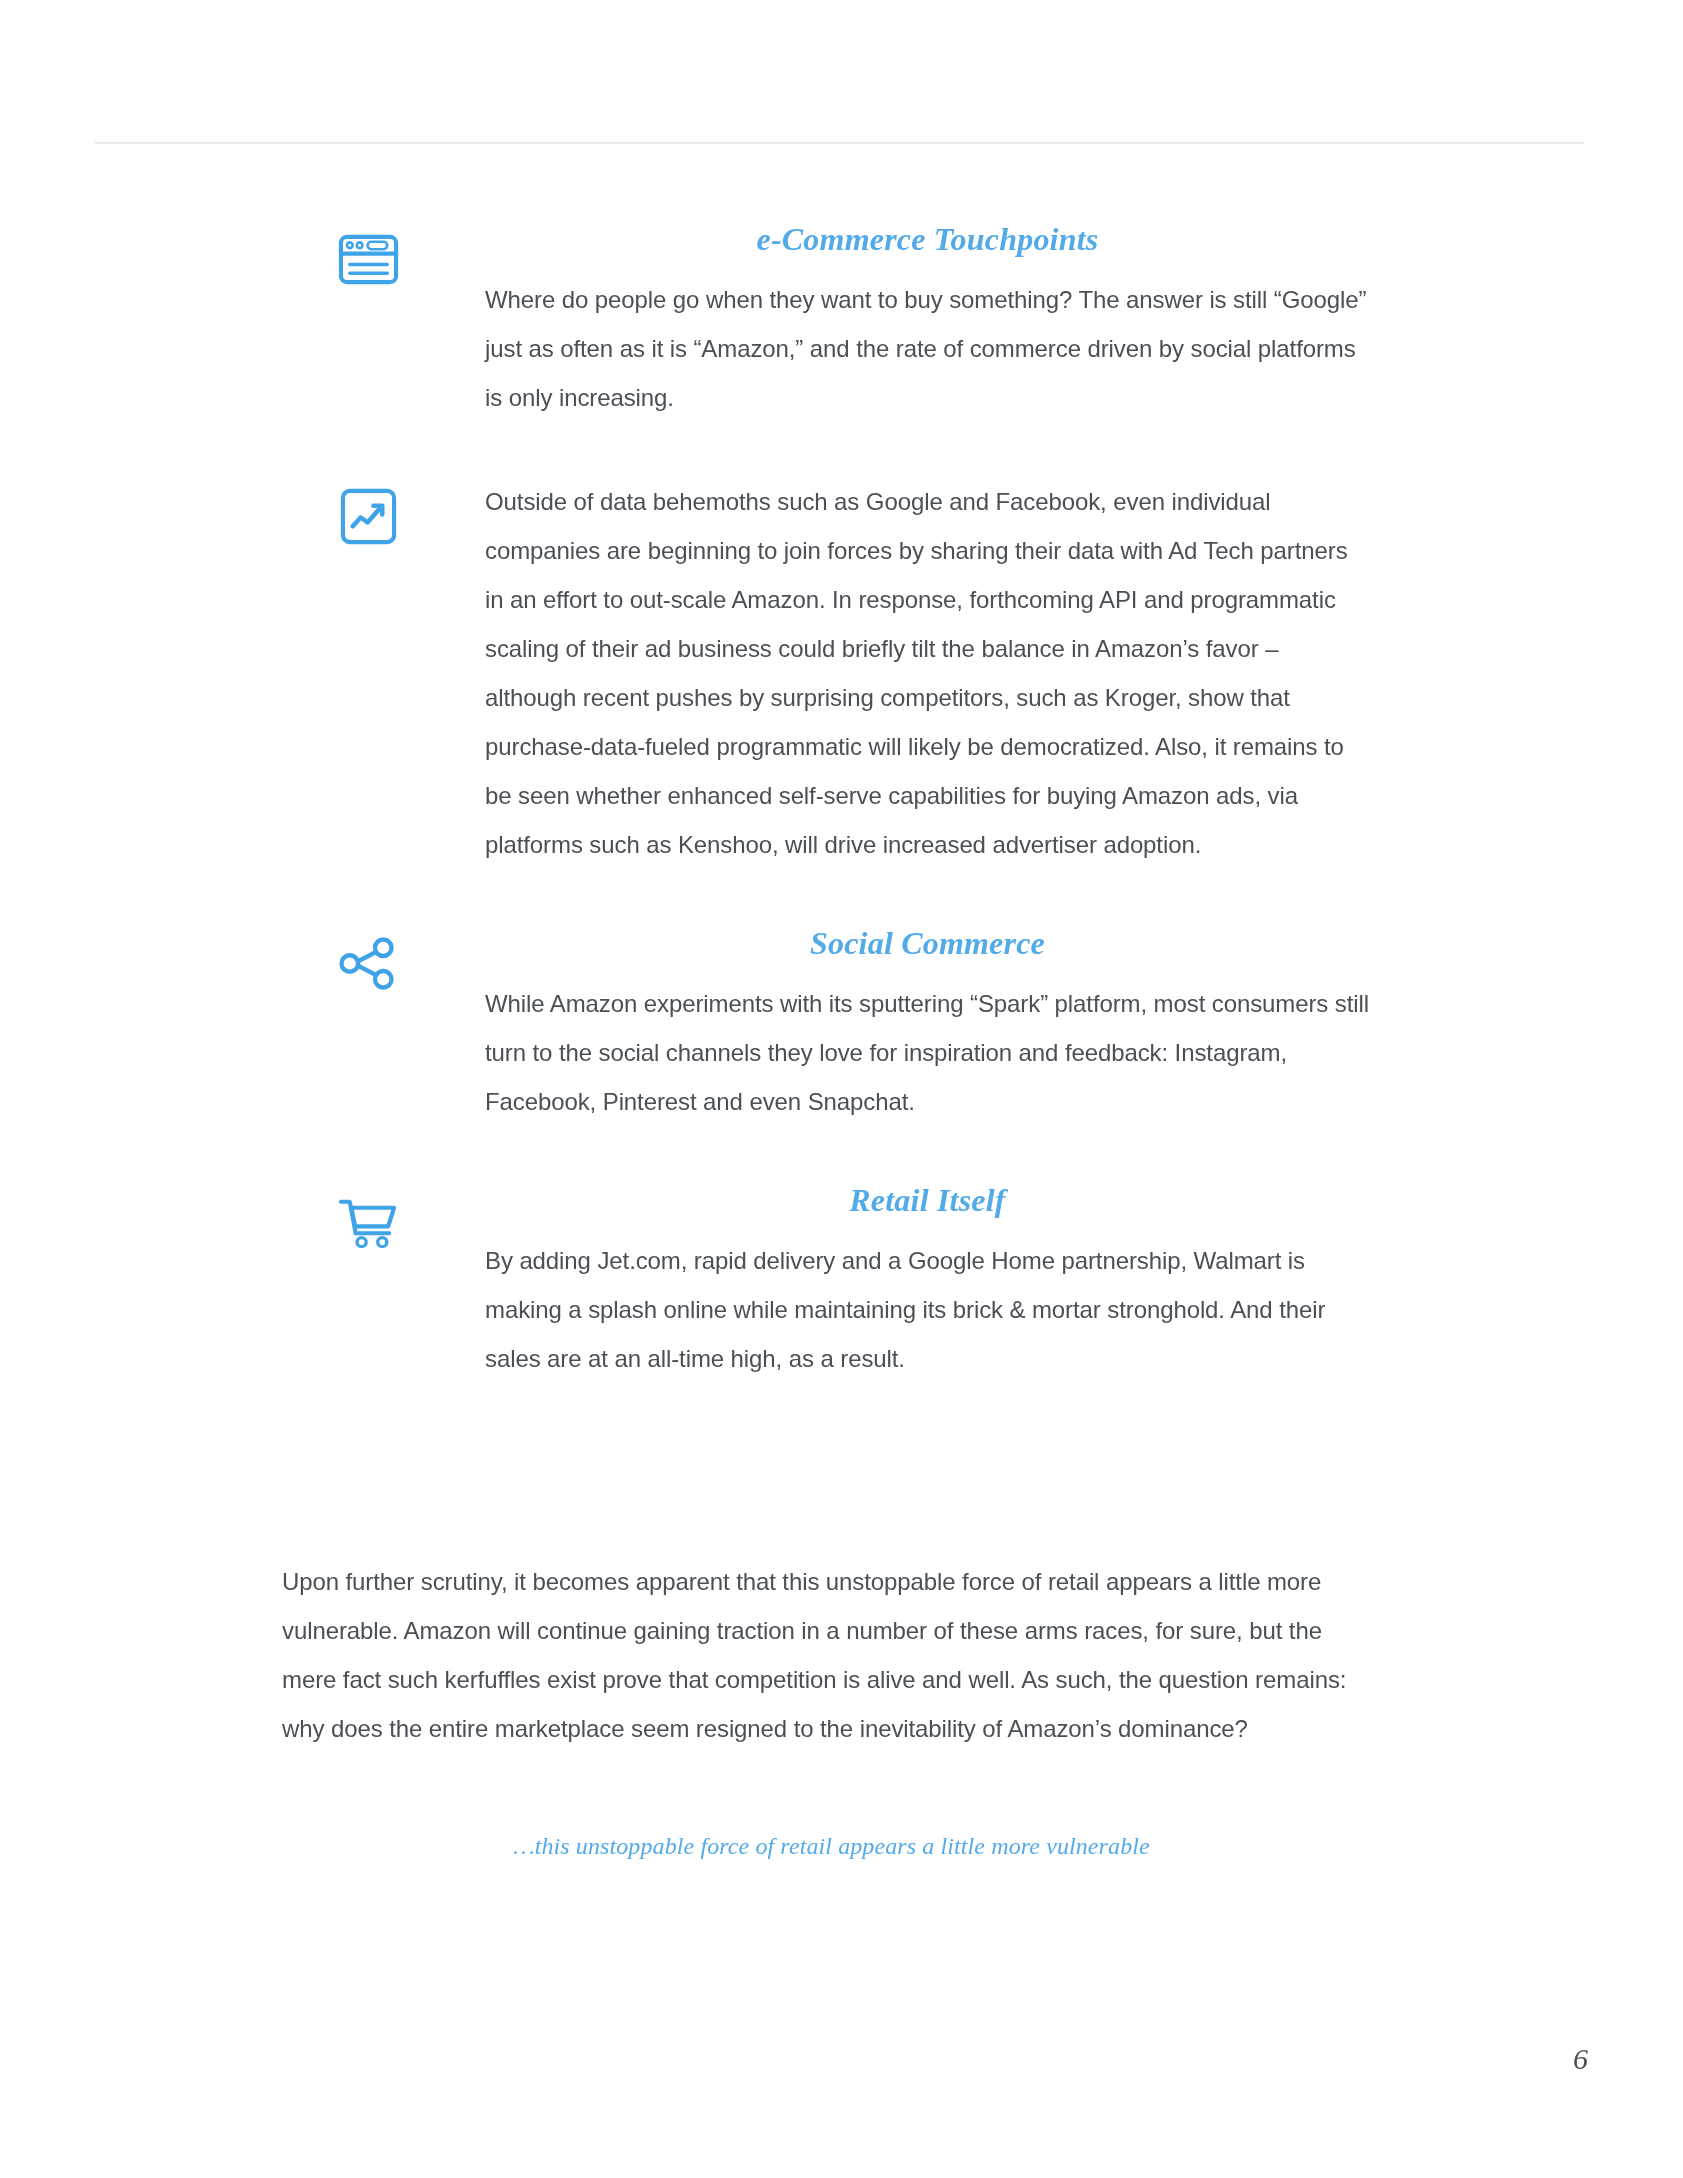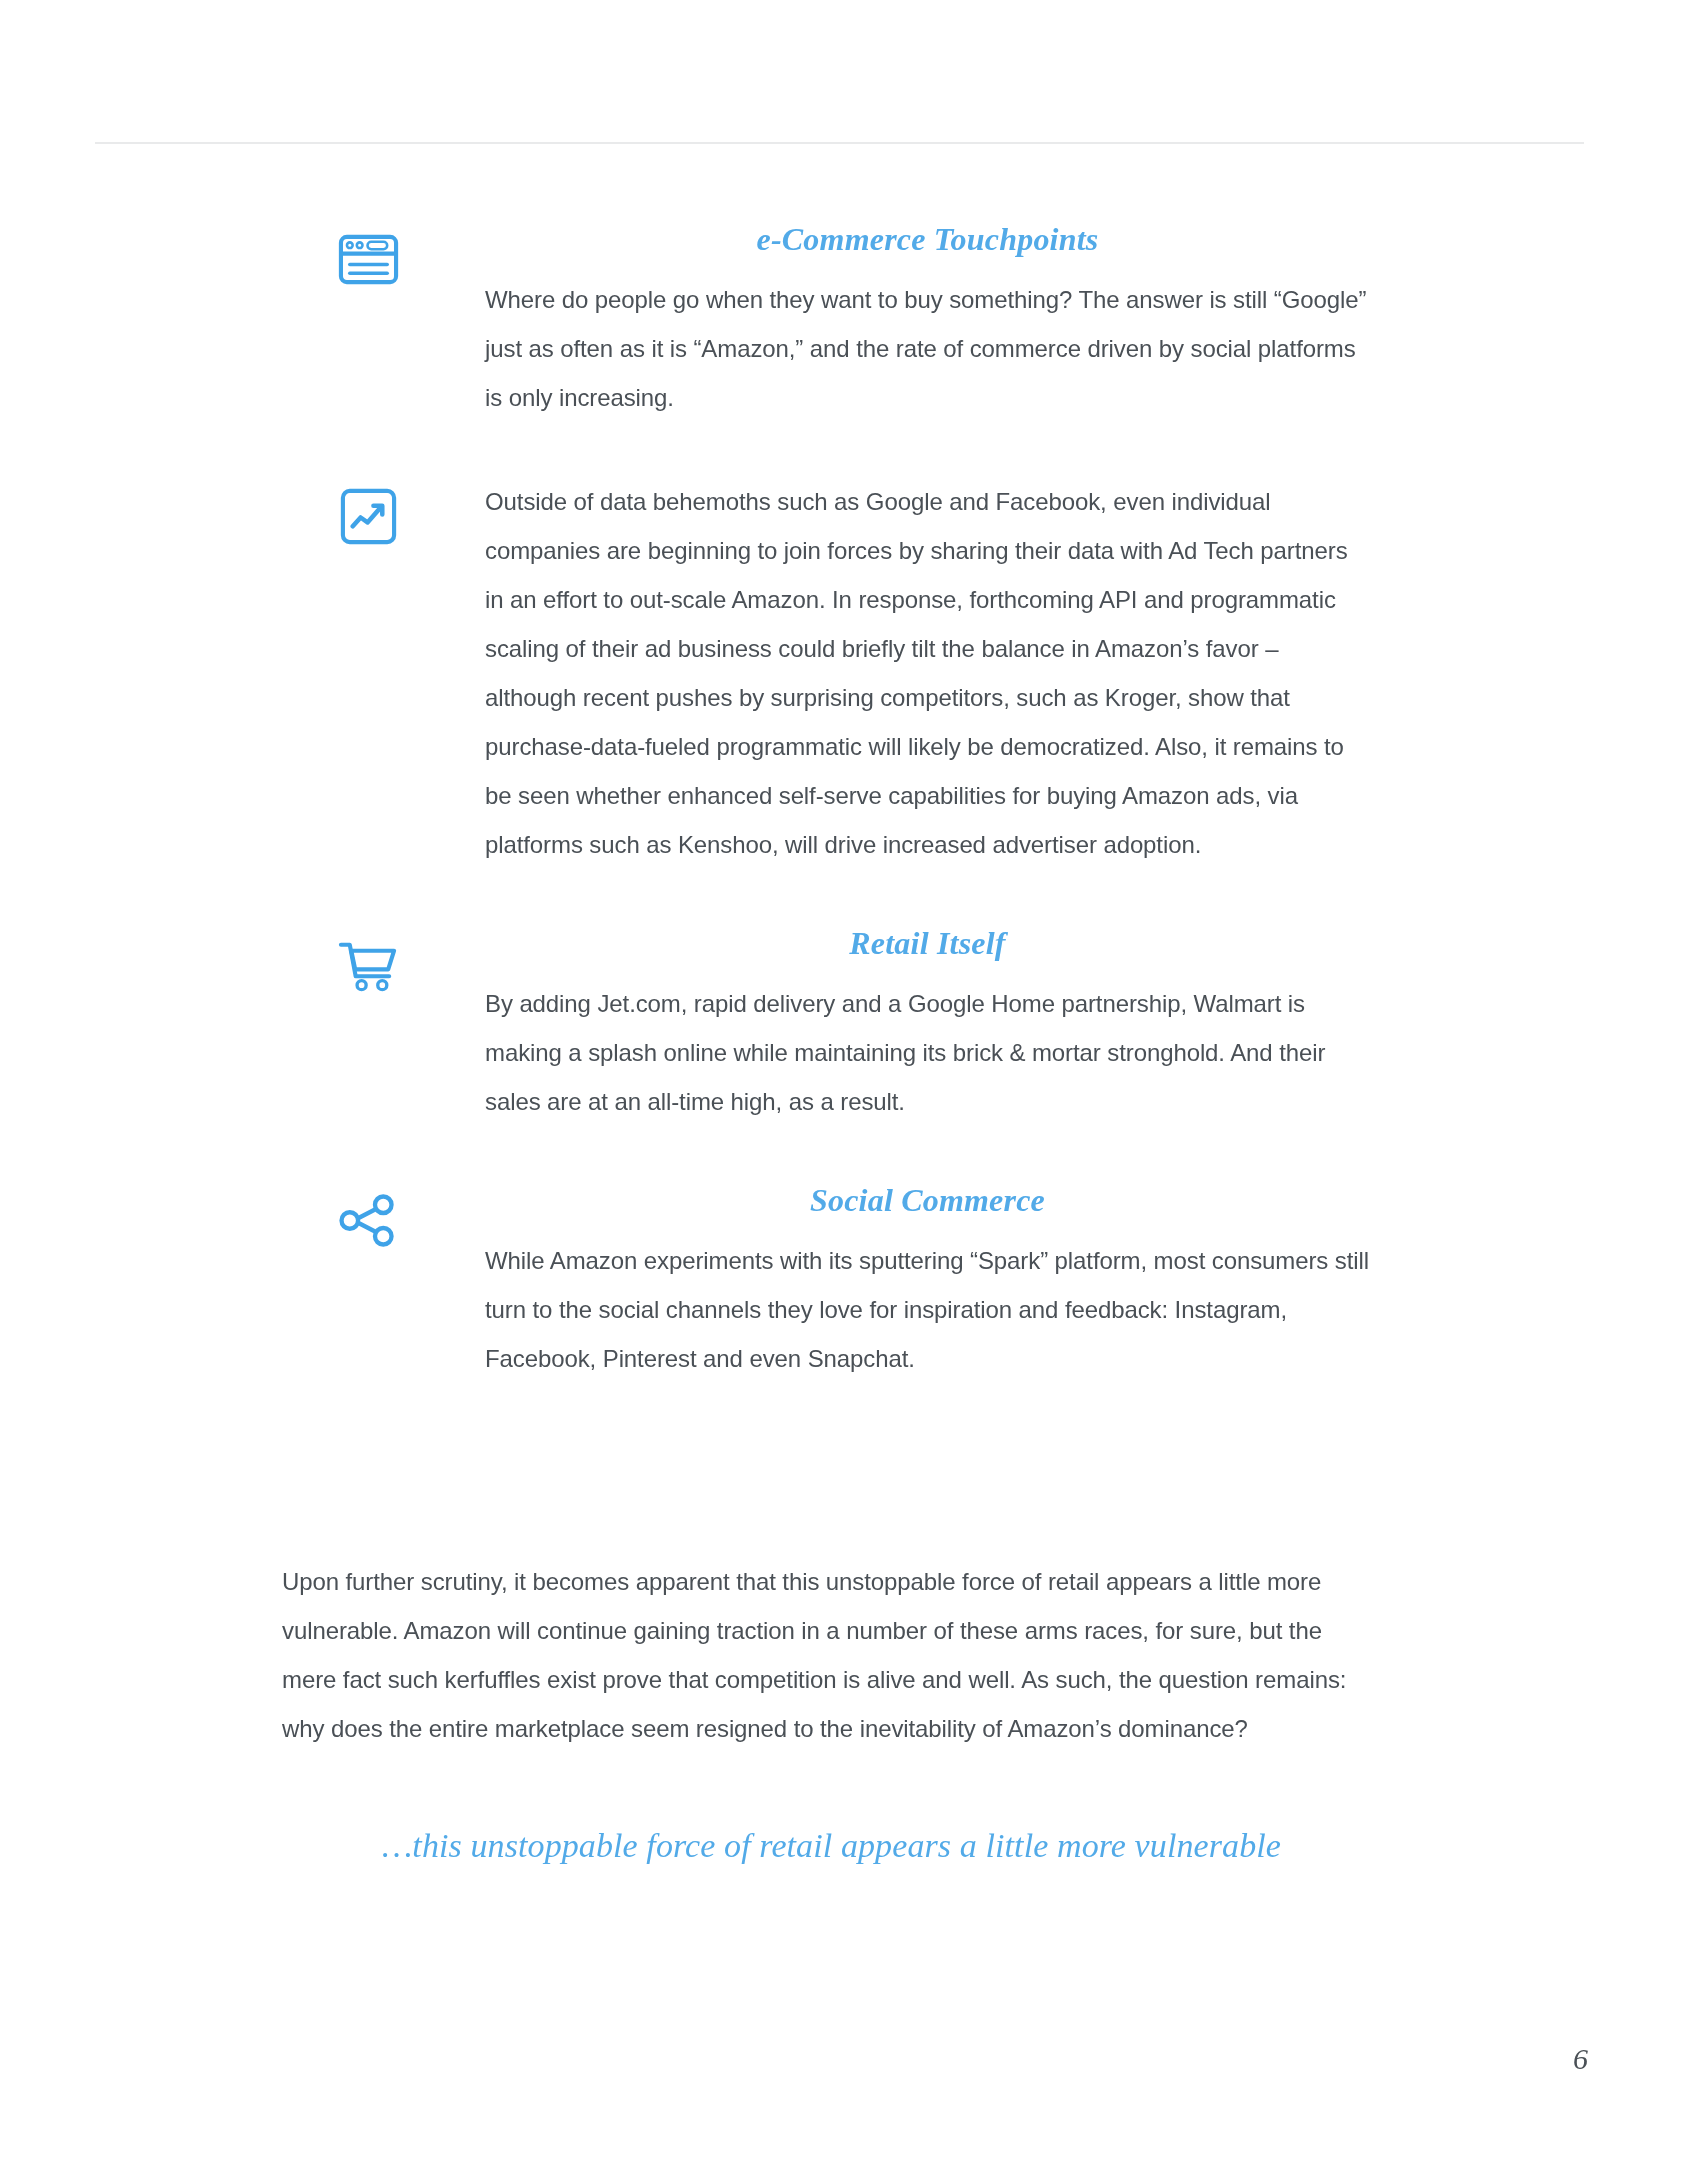--- a/index.html
+++ b/index.html
@@ -110,21 +110,21 @@
 
   
   .pullquote {
     position: absolute;
     left: 282px;
     top: 1820px;
     width: 1099px;
     text-align: center;
     font-family: "Liberation Serif", "DejaVu Serif", serif;
     font-style: italic;
-    font-size: 34px;
+    font-size: 24px;
     color: #52AAE8;
     line-height: 52px;
     letter-spacing: 0.1px;
   }
 
   
   .page-number {
     position: absolute;
     right: 95px;
     top: 2042px;
@@ -166,44 +166,44 @@
           <polyline points="16,42 24,33 31,38 45,22" stroke="#3FA3E8" stroke-width="4.6" fill="none" stroke-linecap="round" stroke-linejoin="round"></polyline>
           <polyline points="37,21 46,21 46,30" stroke="#3FA3E8" stroke-width="4.6" fill="none" stroke-linecap="round" stroke-linejoin="round"></polyline>
         </svg>
       </span>
       <p class="section-body w-wide">Outside of data behemoths such as Google and Facebook, even individual companies are beginning to join forces by sharing their data with Ad Tech partners in an effort to out-scale Amazon. In response, forthcoming API and programmatic scaling of their ad business could briefly tilt the balance in Amazon’s favor – although recent pushes by surprising competitors, such as Kroger, show that purchase-data-fueled programmatic will likely be democratized. Also, it remains to be seen whether enhanced self-serve capabilities for buying Amazon ads, via platforms such as Kenshoo, will drive increased advertiser adoption.</p>
     </div>
 
     <div class="section">
       <span class="section-icon">
         <svg width="63" height="63" viewBox="0 0 64 64" fill="none">
-          <polyline points="4,13 13,13 19,45 53,45" stroke="#3FA3E8" stroke-width="4.2" fill="none" stroke-linecap="round" stroke-linejoin="round"></polyline>
-          <path d="M14.5 19 L58 19 L52 38 L18.5 38 Z" stroke="#3FA3E8" stroke-width="4.2" fill="none" stroke-linejoin="round"></path>
-          <circle cx="25" cy="54" r="4.6" stroke="#3FA3E8" stroke-width="3.4" fill="none"></circle>
-          <circle cx="46" cy="54" r="4.6" stroke="#3FA3E8" stroke-width="3.4" fill="none"></circle>
-        </svg>
-      </span>
-      <h2 class="section-heading">Retail Itself</h2>
-      <p class="section-body w-wide">By adding Jet.com, rapid delivery and a Google Home partnership, Walmart is making a splash online while maintaining its brick &amp; mortar stronghold. And their sales are at an all-time high, as a result.</p>
-    </div>
-
-    <div class="section">
-      <span class="section-icon">
-        <svg width="63" height="63" viewBox="0 0 64 64" fill="none">
           <line x1="17" y1="32" x2="44" y2="18" stroke="#3FA3E8" stroke-width="4.4" stroke-linecap="round"></line>
           <line x1="17" y1="32" x2="44" y2="46" stroke="#3FA3E8" stroke-width="4.4" stroke-linecap="round"></line>
           <circle cx="13" cy="32" r="8.4" stroke="#3FA3E8" stroke-width="4.4" fill="#ffffff"></circle>
           <circle cx="47" cy="16" r="8.4" stroke="#3FA3E8" stroke-width="4.4" fill="#ffffff"></circle>
           <circle cx="47" cy="48" r="8.4" stroke="#3FA3E8" stroke-width="4.4" fill="#ffffff"></circle>
         </svg>
       </span>
       <h2 class="section-heading">Social Commerce</h2>
       <p class="section-body w-narrow">While Amazon experiments with its sputtering “Spark” platform, most consumers still turn to the social channels they love for inspiration and feedback: Instagram, Facebook, Pinterest and even Snapchat.</p>
     </div>
 
+    <div class="section">
+      <span class="section-icon">
+        <svg width="63" height="63" viewBox="0 0 64 64" fill="none">
+          <polyline points="4,13 13,13 19,45 53,45" stroke="#3FA3E8" stroke-width="4.2" fill="none" stroke-linecap="round" stroke-linejoin="round"></polyline>
+          <path d="M14.5 19 L58 19 L52 38 L18.5 38 Z" stroke="#3FA3E8" stroke-width="4.2" fill="none" stroke-linejoin="round"></path>
+          <circle cx="25" cy="54" r="4.6" stroke="#3FA3E8" stroke-width="3.4" fill="none"></circle>
+          <circle cx="46" cy="54" r="4.6" stroke="#3FA3E8" stroke-width="3.4" fill="none"></circle>
+        </svg>
+      </span>
+      <h2 class="section-heading">Retail Itself</h2>
+      <p class="section-body w-wide">By adding Jet.com, rapid delivery and a Google Home partnership, Walmart is making a splash online while maintaining its brick &amp; mortar stronghold. And their sales are at an all-time high, as a result.</p>
+    </div>
+
   </div>
 
   <p class="closing">Upon further scrutiny, it becomes apparent that this unstoppable force of retail appears a little more vulnerable. Amazon will continue gaining traction in a number of these arms races, for sure, but the mere fact such kerfuffles exist prove that competition is alive and well. As such, the question remains: why does the entire marketplace seem resigned to the inevitability of Amazon’s dominance?</p>
 
   <div class="pullquote">…this unstoppable force of retail appears a little more vulnerable</div>
 
   <div class="page-number">6</div>
 
 </div>
 

